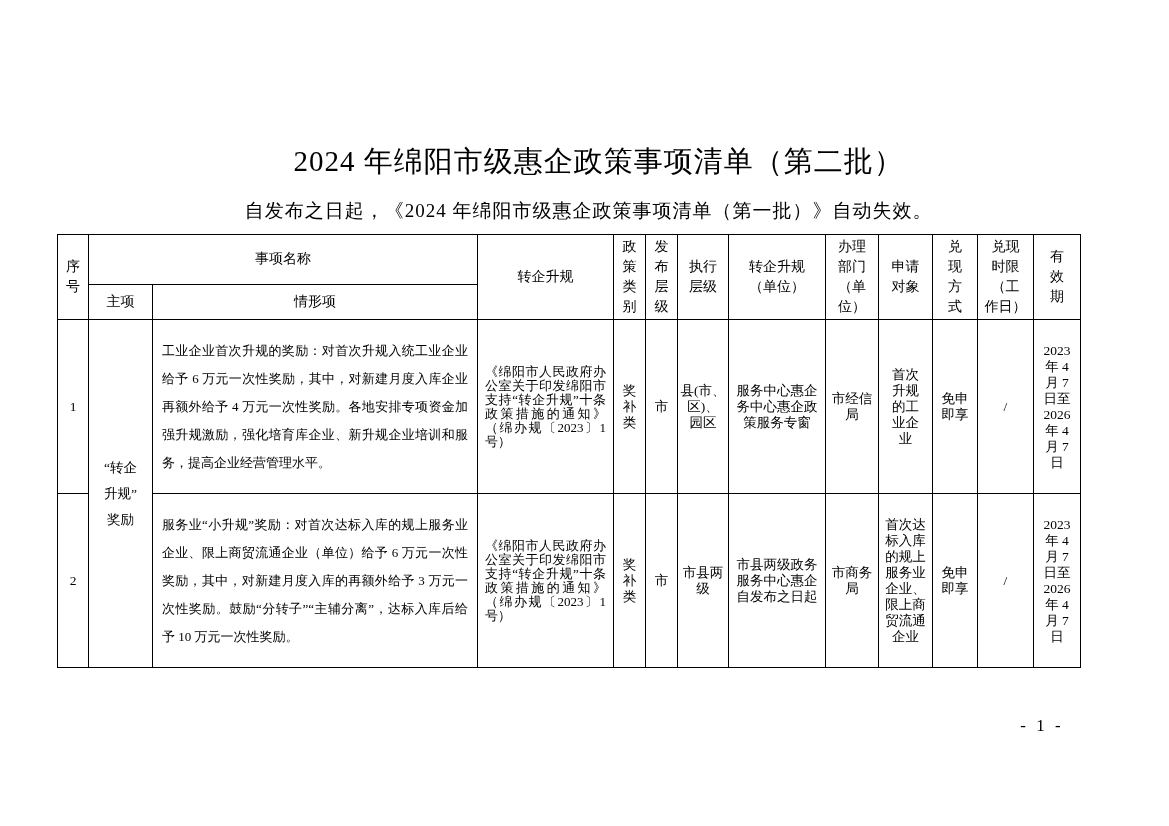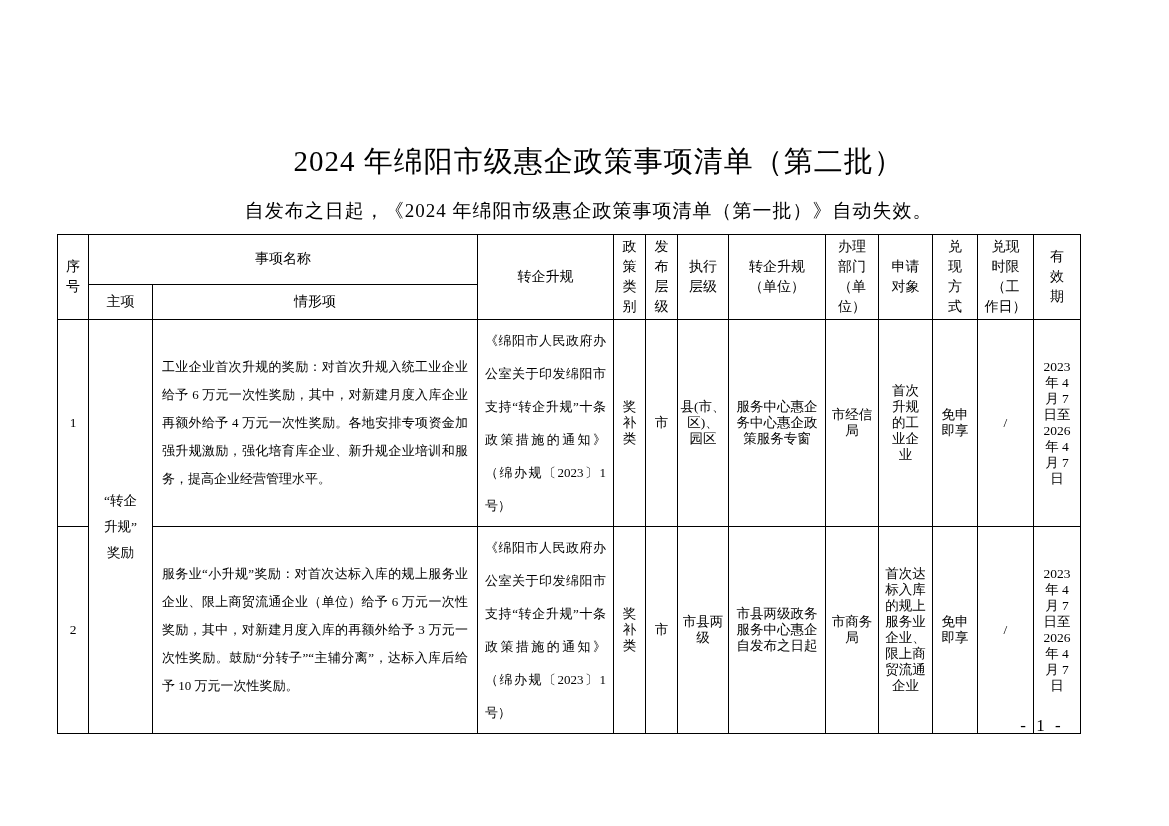--- a/index.html
+++ b/index.html
@@ -60,21 +60,21 @@
     text-align: justify;
     white-space: normal;
     line-height: 28px;
     font-size: 13px;
     padding: 4px 9px;
   }
   td.scenario .lead { font-weight: normal; }
   td.basis {
     white-space: normal;
     text-align: justify;
-    line-height: 33px;
+    line-height: 14px;
     font-size: 13px;
     padding: 4px 7px;
   }
   td.mainitem { line-height: 26px; }
   .page-number {
     position: absolute;
     top: 716px; left: 1000px;
     width: 84px;
     text-align: center;
     font-size: 17px;

